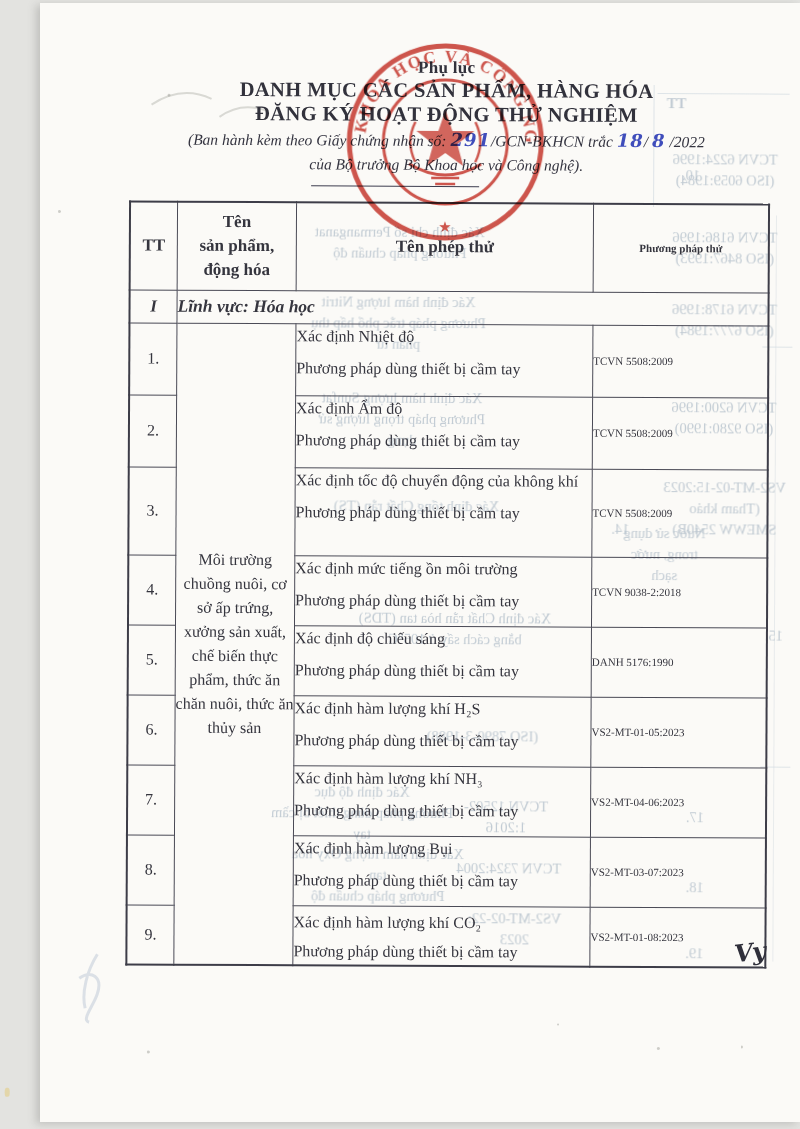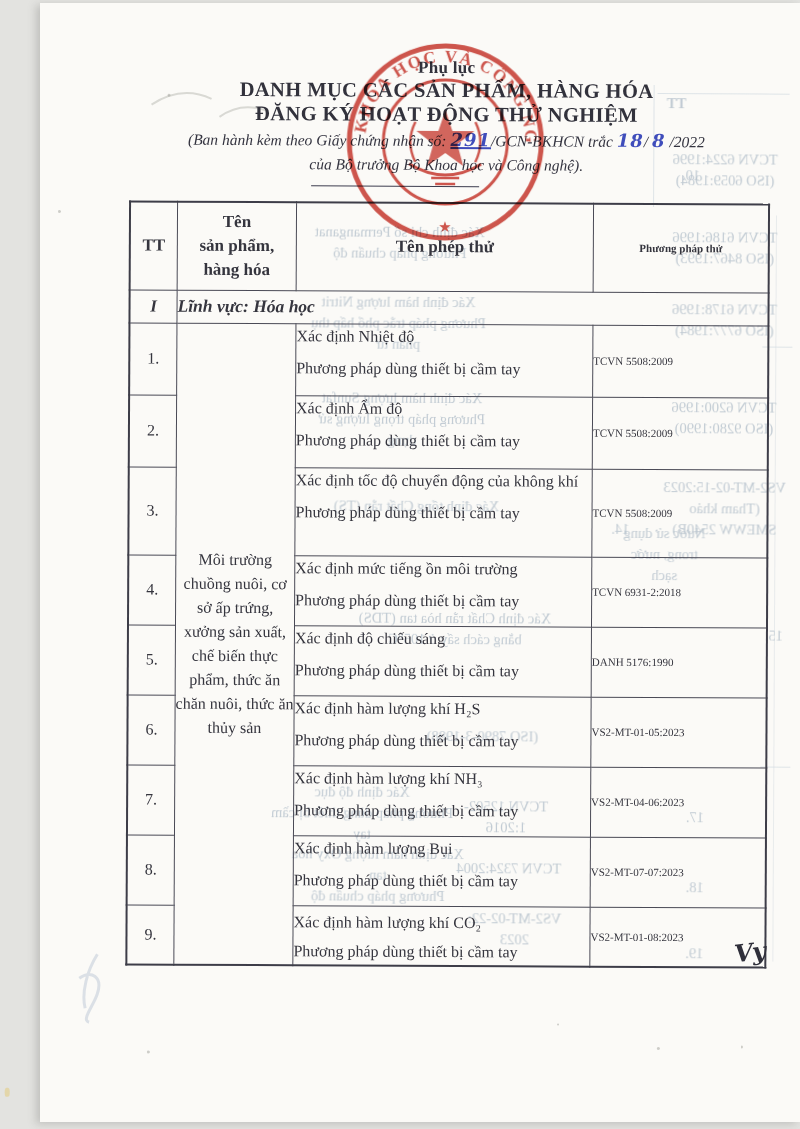--- a/index.html
+++ b/index.html
@@ -10,21 +10,21 @@
          box-shadow:-4px 2px 8px rgba(90,90,88,.25);}
   .content{position:absolute;inset:0;transform:rotate(.28deg);transform-origin:445px 420px;}
 
   
   .hdr{position:absolute;left:90px;top:58px;width:710px;text-align:center;color:#32323c;z-index:2;}
   .hdr .plu{font-size:17px;font-weight:bold;letter-spacing:.3px;}
   .hdr .t1,.hdr .t2{font-size:20.5px;font-weight:bold;letter-spacing:.4px;line-height:24px;}
   .hdr .sub{font-size:15.5px;font-style:italic;line-height:21px;margin-top:3px;color:#343440;}
   .hand{font-family:"DejaVu Serif", serif;font-style:italic;color:#3f4dbb;font-size:18px;
         letter-spacing:1px;font-weight:bold;}
-  .hand.u{text-decoration:underline;text-decoration-thickness:1.5px;text-align:right;}
+  .hand.u{text-decoration-thickness:1.5px;text-align:right;}
   .rule{position:absolute;left:310px;top:186px;width:168px;border-top:1.7px solid #3c3c4e;}
 
   
   .stamp{position:absolute;left:338px;top:36px;width:212px;height:212px;z-index:4;
          mix-blend-mode:multiply;opacity:.85;filter:blur(.3px);}
 
   
   .g{position:absolute;transform:scaleX(-1);color:#b4c0cb;opacity:.8;text-align:center;
      white-space:pre-line;font-size:14.5px;line-height:21px;filter:blur(.35px);z-index:0;}
   .g.b{font-weight:bold;}
@@ -149,21 +149,21 @@
         <path d="M92,142 h28 M96,148 h20" fill="none" stroke-width="2.4"></path>
       </g>
     </svg>
 
     <table class="main">
       <tbody>
           <tr style="height:88px">
         <td class="tt thc">TT</td>
         <td class="prod thc pre">Tên
 sản phẩm,
-hàng hóa</td>
+động hóa</td>
         <td class="test thc" style="vertical-align:middle;text-align:center;padding:0">Tên phép thử</td>
         <td class="meth thc">Phương pháp thử</td>
       </tr>
       <tr style="height:33px">
         <td class="sec-no">I</td>
         <td class="sec-label" colspan="3">Lĩnh vực: Hóa học</td>
       </tr>
       <tr style="height:72px">
         <td class="tt">1.</td>
         <td class="prod" rowspan="9">Môi trường chuồng nuôi, cơ sở ấp trứng, xưởng sản xuất, chế biến thực phẩm, thức ăn chăn nuôi, thức ăn thủy sản</td>
@@ -188,21 +188,21 @@
               <div class="tproc">Phương pháp dùng thiết bị cầm tay</div>
             </td>
         <td class="meth">TCVN 5508:2009</td>
       </tr>
       <tr style="height:70px">
         <td class="tt">4.</td>
         <td class="test">
               <div class="tname">Xác định mức tiếng ồn môi trường</div>
               <div class="tproc">Phương pháp dùng thiết bị cầm tay</div>
             </td>
-        <td class="meth">TCVN 6931-2:2018</td>
+        <td class="meth">TCVN 9038-2:2018</td>
       </tr>
       <tr style="height:70px">
         <td class="tt">5.</td>
         <td class="test">
               <div class="tname">Xác định độ chiếu sáng</div>
               <div class="tproc">Phương pháp dùng thiết bị cầm tay</div>
             </td>
         <td class="meth">DANH 5176:1990</td>
       </tr>
       <tr style="height:70px">
@@ -220,21 +220,21 @@
               <div class="tproc">Phương pháp dùng thiết bị cầm tay</div>
             </td>
         <td class="meth">VS2-MT-04-06:2023</td>
       </tr>
       <tr style="height:70px">
         <td class="tt">8.</td>
         <td class="test">
               <div class="tname">Xác định hàm lượng Bụi</div>
               <div class="tproc">Phương pháp dùng thiết bị cầm tay</div>
             </td>
-        <td class="meth">VS2-MT-07-07:2023</td>
+        <td class="meth">VS2-MT-03-07:2023</td>
       </tr>
       <tr style="height:60px" class="tight">
         <td class="tt">9.</td>
         <td class="test">
               <div class="tname">Xác định hàm lượng khí CO₂</div>
               <div class="tproc">Phương pháp dùng thiết bị cầm tay</div>
             </td>
         <td class="meth">VS2-MT-01-08:2023</td>
       </tr>
     </tbody>

